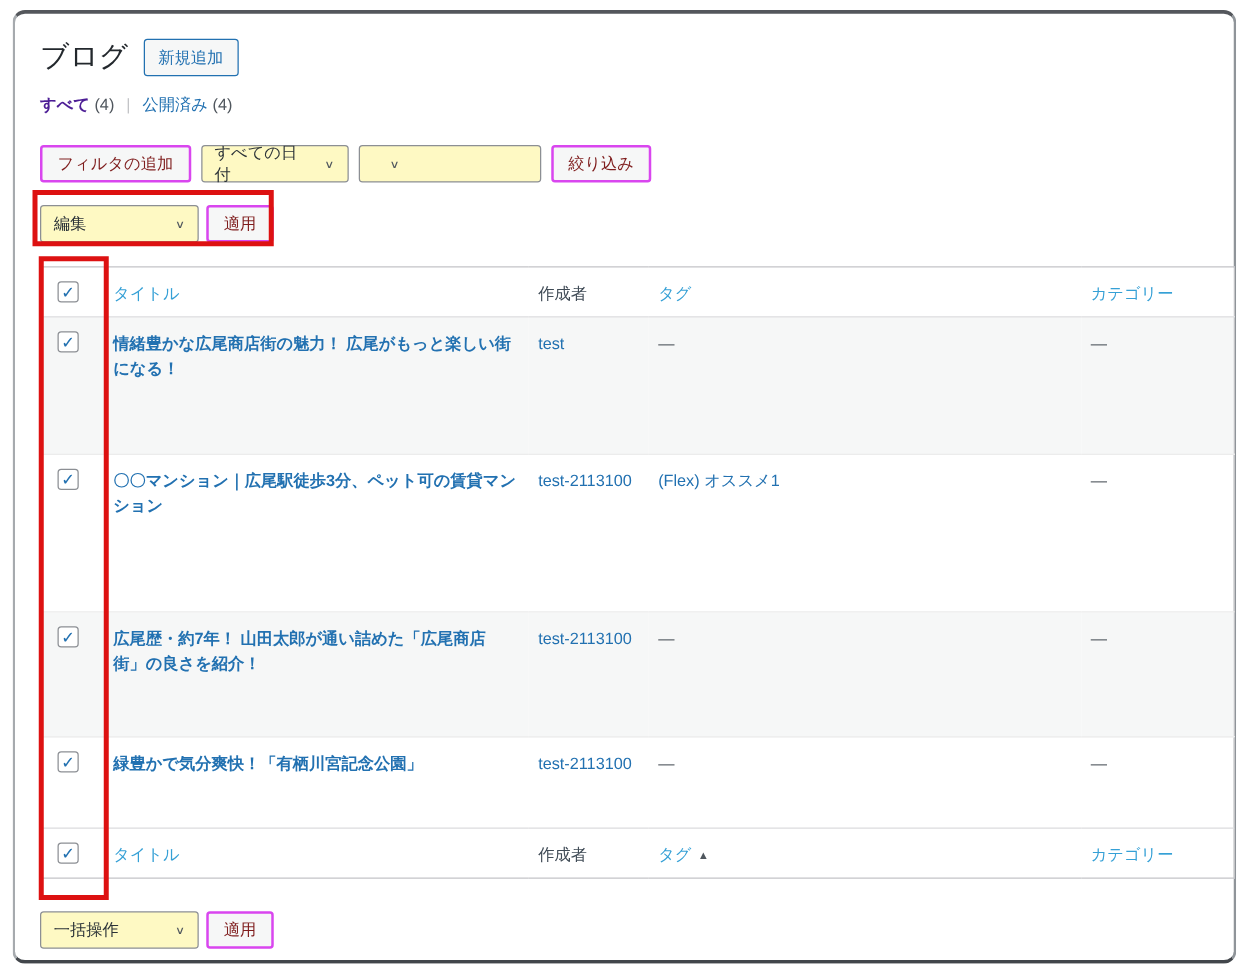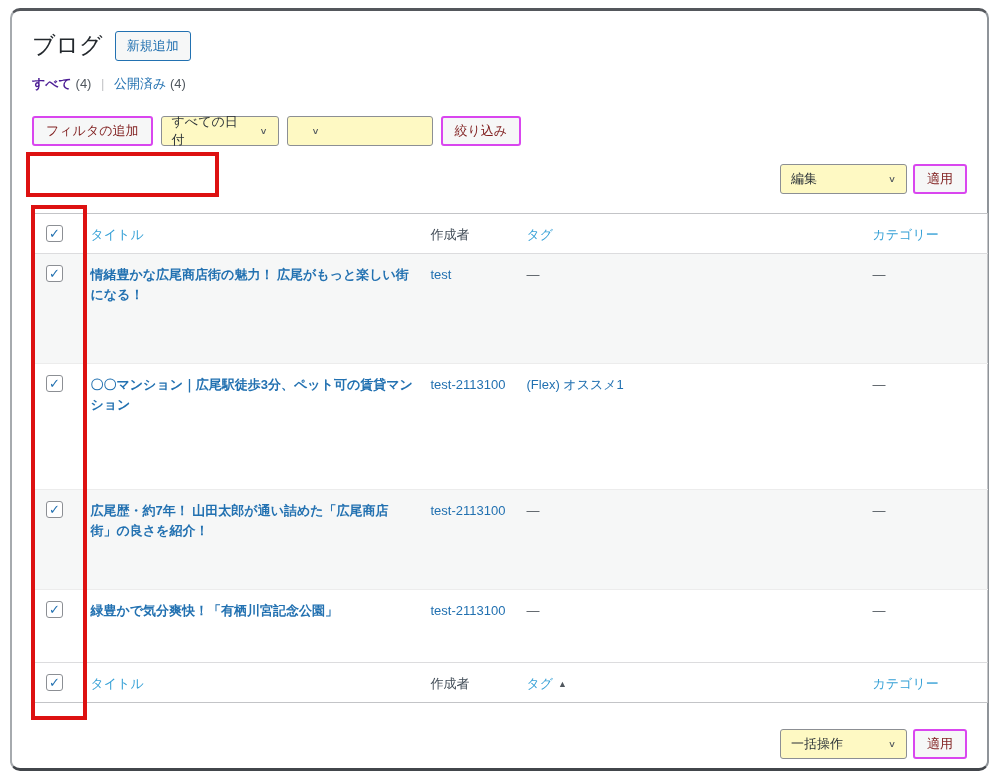--- a/index.html
+++ b/index.html
@@ -39,21 +39,21 @@
     text-decoration: none;
   }
   .views-row { margin-top: 12px; font-size: 13px; color: #50575e; }
   .views-row .current { font-weight: bold; color: #4c1d95; }
   .views-row .count { color: #50575e; }
   .views-row a { color: #2271b1; text-decoration: none; }
   .views-row .sep { margin: 0 6px; color: #c3c4c7; }
 
   
   .controls-row { margin-top: 22px; display: flex; gap: 8px; align-items: center; height: 32px; }
-  .bulk-row { margin-top: 16px; display: flex; gap: 6px; align-items: center; height: 32px; justify-content: flex-end; }
+  .bulk-row { margin-top: 16px; display: flex; gap: 6px; align-items: center; height: 32px; }
   .btn {
     height: 30px;
     padding: 0 12px;
     border: 2px solid #d946ef;
     border-radius: 3px;
     background: #f6f7f7;
     color: #7f1d1d;
     font-size: 13px;
     font-family: inherit;
     cursor: pointer;

